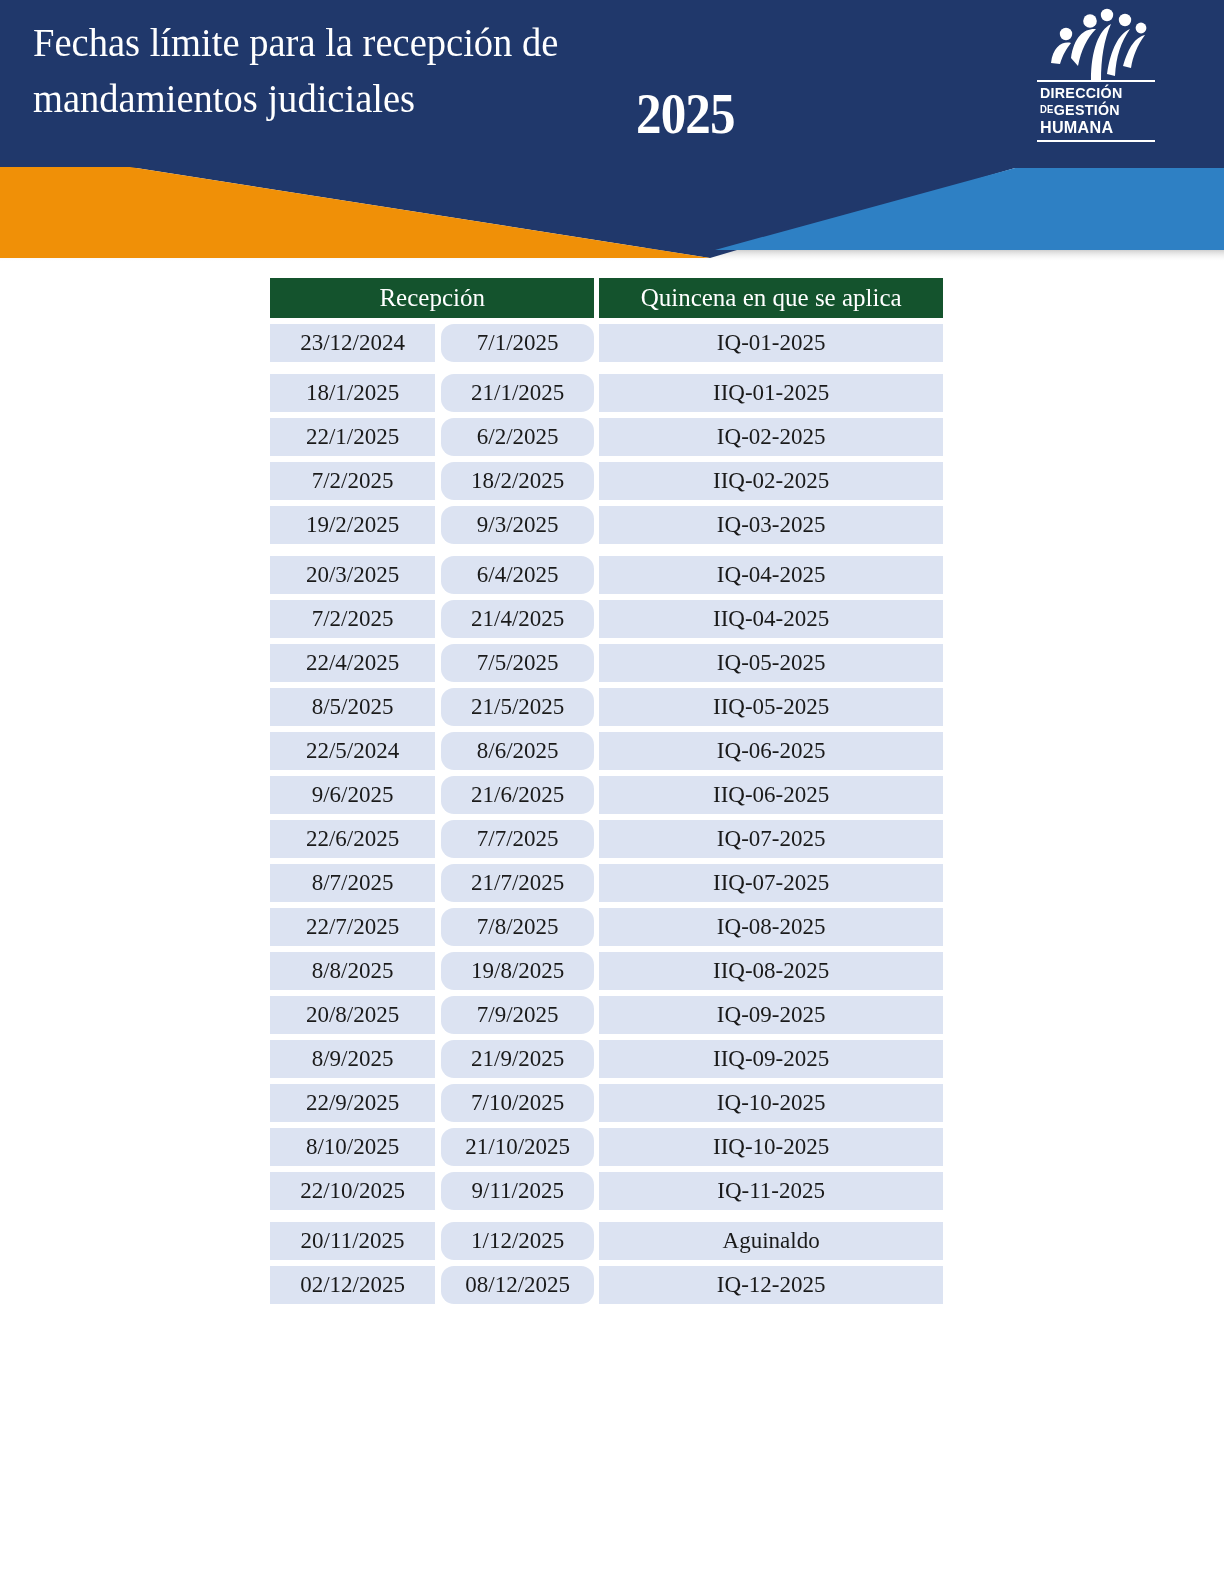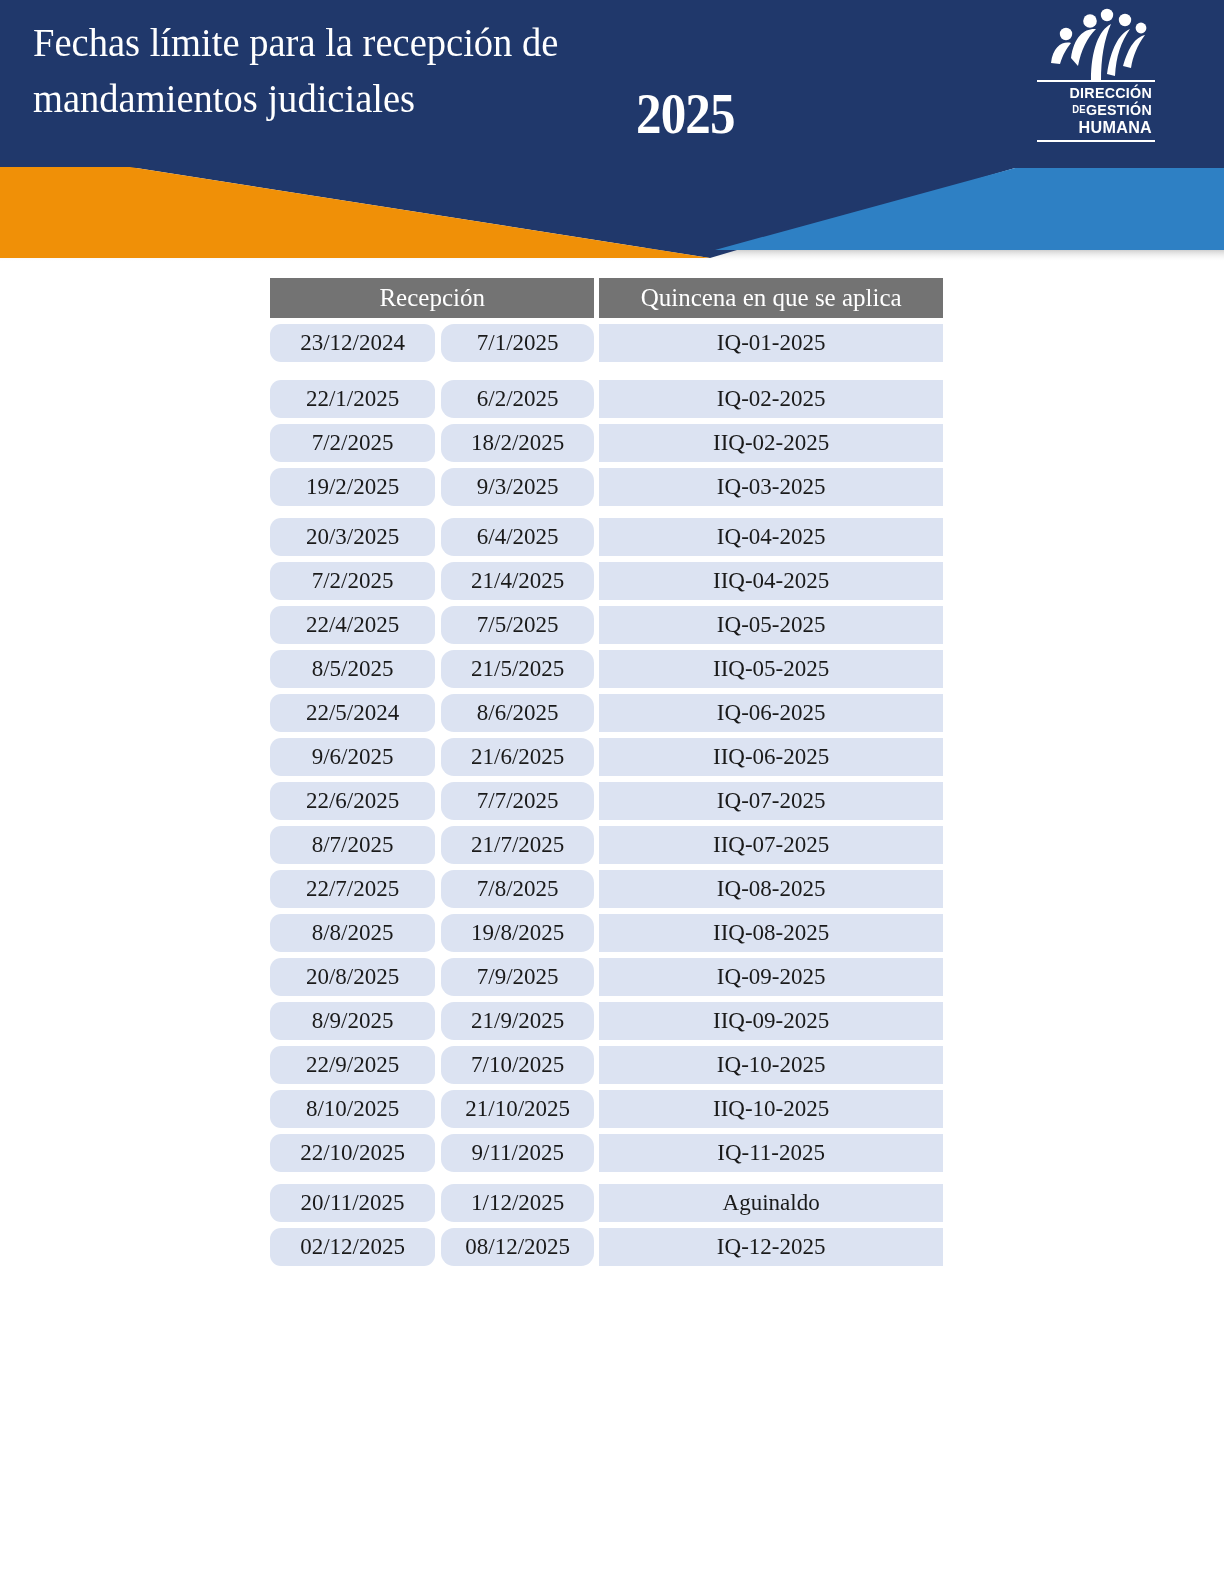--- a/index.html
+++ b/index.html
@@ -73,21 +73,21 @@
   #logo-mark {
     position: absolute;
     left: 10px;
     top: 0px;
   }
   #logo-text {
     position: absolute;
     left: 6px;
     top: 72px;
     width: 118px;
-    text-align: right;
+    text-align: left;
     color: #ffffff;
     font-family: "Liberation Sans", sans-serif;
     border-top: 2px solid #ffffff;
     border-bottom: 2px solid #ffffff;
     padding: 2px 0 3px 0;
   }
   .logo-l1 {
     font-size: 15px;
     font-weight: bold;
     letter-spacing: 0.3px;
@@ -122,21 +122,21 @@
     border-collapse: separate;
     border-spacing: 0;
     font-family: "Liberation Serif", serif;
   }
   #schedule-table td, #schedule-table th {
     padding: 0;
     margin: 0;
   }
 
   .hdr {
-    background: #737373;
+    background: #14532d;
     color: #ffffff;
     font-weight: normal;
     font-size: 25px;
     height: 40px;
     line-height: 40px;
     text-align: center;
     vertical-align: middle;
   }
   .hdr-recepcion { width: 326px; }
   .hdr-quincena  { width: 347px; }
@@ -145,21 +145,21 @@
 
   .cell {
     background: #dce3f2;
     color: #1a1a1a;
     font-size: 23px;
     height: 38px;
     line-height: 38px;
     text-align: center;
     vertical-align: middle;
   }
-  .c1 { width: 166px; border-radius: 11px; }
+  .c1 { width: 166px; }
   .c2 { width: 154px; border-radius: 13px; }
   .c3 { width: 347px; }
   .gap-sm { width: 6px; background: #ffffff; }
 
   tr.row-gap td { height: 6px; background: #ffffff; line-height: 6px; font-size: 0; }
 </style>
 </head>
 <body>
 
 <div id="banner">
@@ -238,20 +238,27 @@
         <td class="cell c2">7/1/2025</td>
         <td class="spacer-col"></td>
         <td class="cell c3">IQ-01-2025</td>
       </tr>
       <tr class="row-gap">
         <td colspan="5"></td>
       </tr>
       <tr class="row-gap">
         <td colspan="5"></td>
       </tr>
+      <tr>
+        <td class="cell c1">18/1/2025</td>
+        <td class="gap-sm"></td>
+        <td class="cell c2">21/1/2025</td>
+        <td class="spacer-col"></td>
+        <td class="cell c3">IIQ-01-2025</td>
+      </tr>
       <tr class="row-gap">
         <td colspan="5"></td>
       </tr>
       <tr>
         <td class="cell c1">22/1/2025</td>
         <td class="gap-sm"></td>
         <td class="cell c2">6/2/2025</td>
         <td class="spacer-col"></td>
         <td class="cell c3">IQ-02-2025</td>
       </tr>

